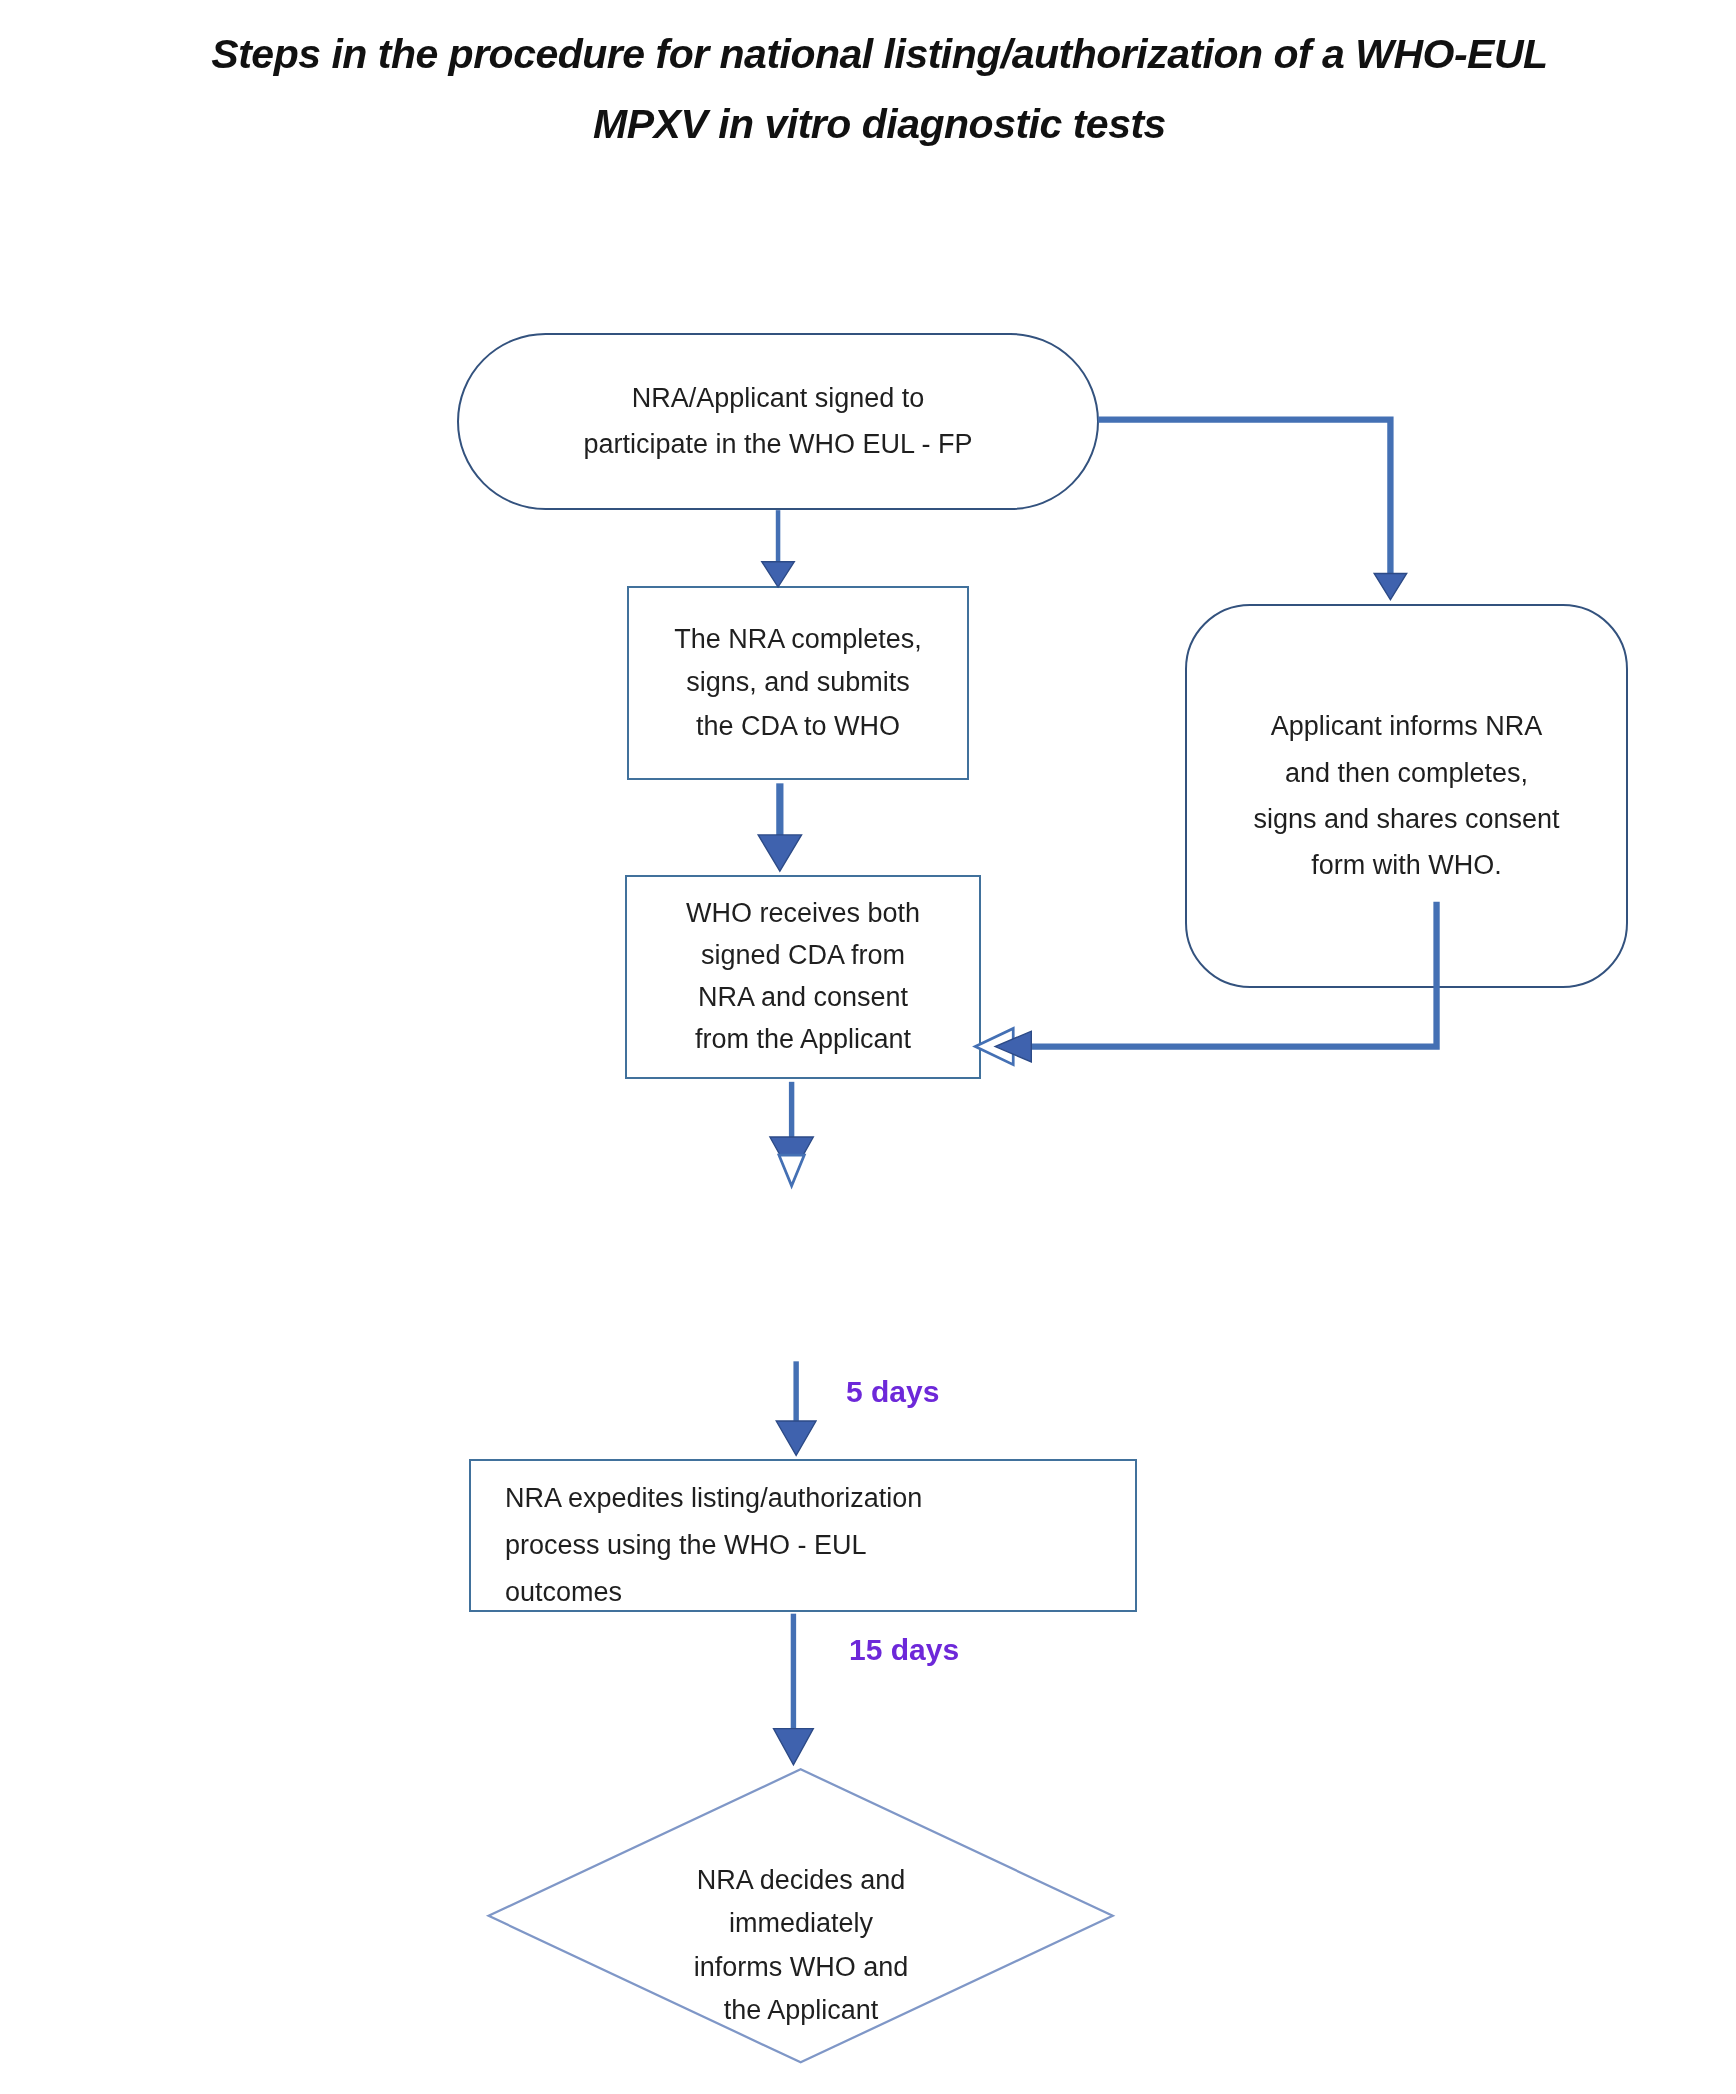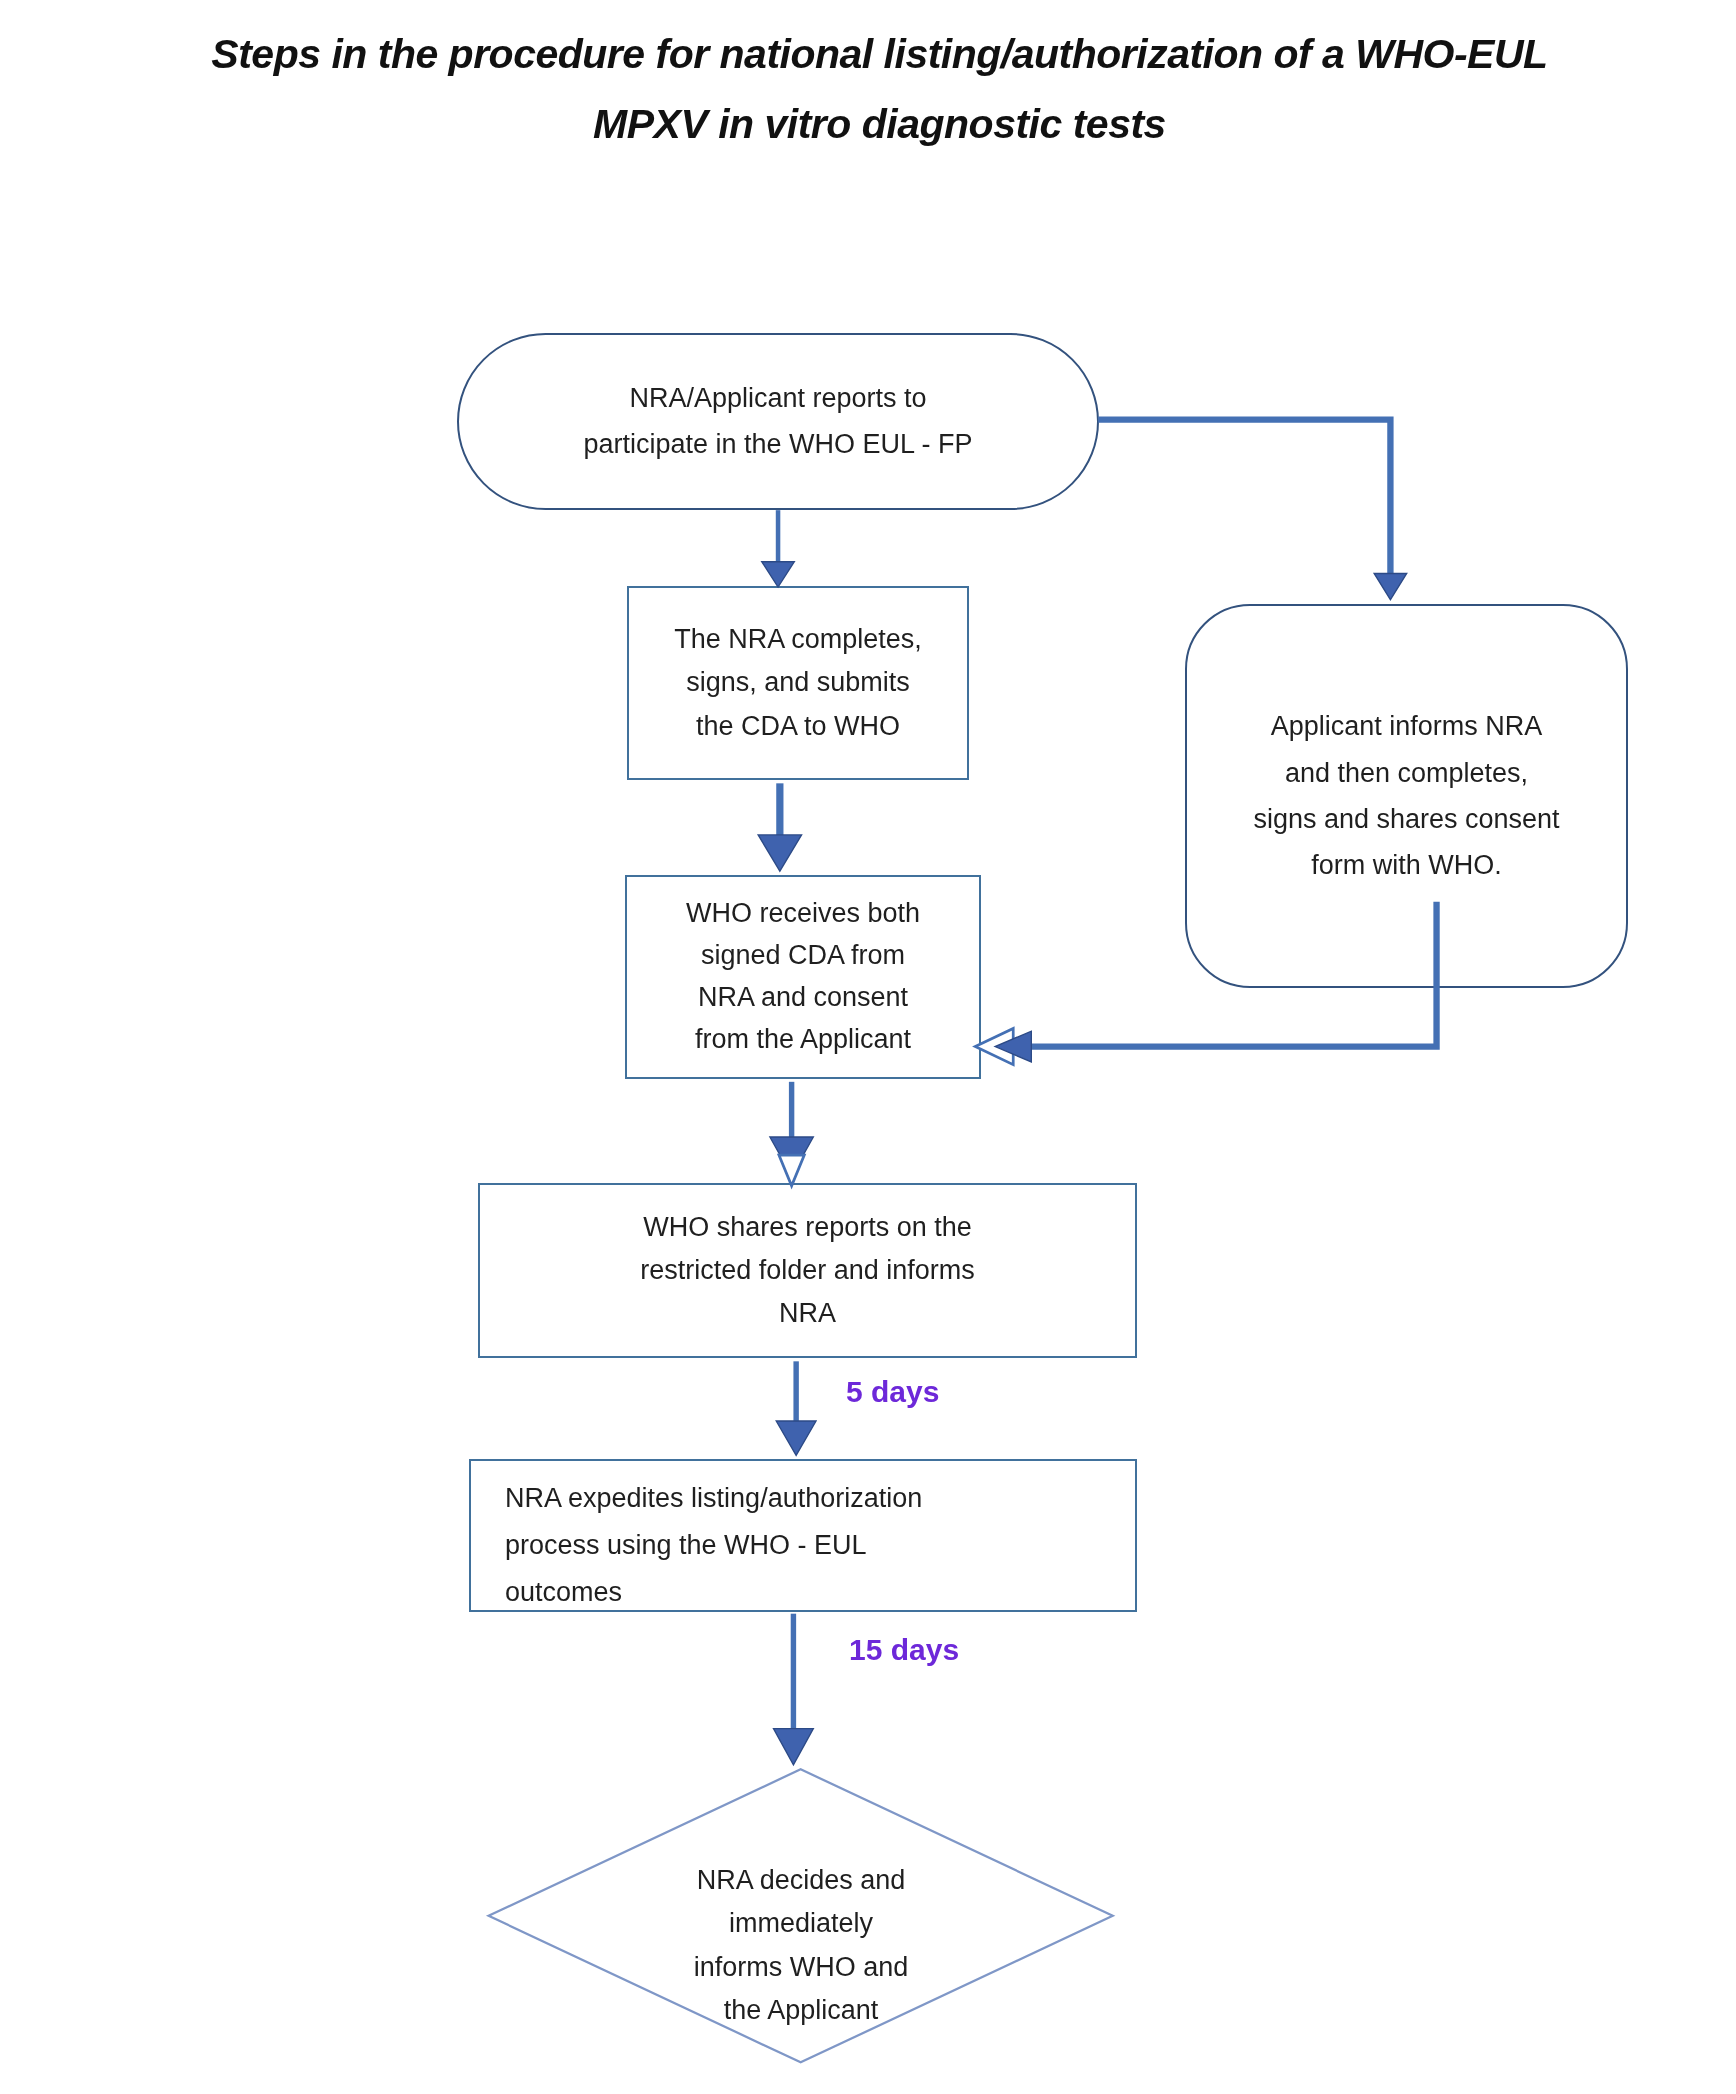--- a/index.html
+++ b/index.html
@@ -107,21 +107,21 @@
 </style>
 </head>
 <body>
 
 <div class="canvas">
 
   <h1 class="title">Steps in the procedure for national listing/authorization of a WHO-EUL
 MPXV in vitro diagnostic tests</h1>
 
   <div class="node stadium">
-    <span class="node-text">NRA/Applicant reports to
+    <span class="node-text">NRA/Applicant signed to
 participate in the WHO EUL - FP</span>
   </div>
 
   <div class="node rect" id="node-nra-cda">
     <span class="node-text">The NRA completes,
 signs, and submits
 the CDA to WHO</span>
   </div>
 
   <div class="node" id="node-applicant-consent">
@@ -131,25 +131,20 @@
 form with WHO.</span>
   </div>
 
   <div class="node rect" id="node-who-receives">
     <span class="node-text">WHO receives both
 signed CDA from
 NRA and consent
 from the Applicant</span>
   </div>
 
-  <div class="node rect" id="node-who-shares">
-    <span class="node-text">WHO shares reports on the
-restricted folder and informs
-NRA</span>
-  </div>
 
   <div class="node rect" id="node-nra-expedites">
     <span class="node-text">NRA expedites listing/authorization
 process using the WHO - EUL
 outcomes</span>
   </div>
 
   <svg class="connectors" viewBox="0 0 1920 2315" aria-hidden="true">
     <g>
       <polygon class="diamond" points="885,1956 1230,2118 885,2280 540,2118"></polygon>

